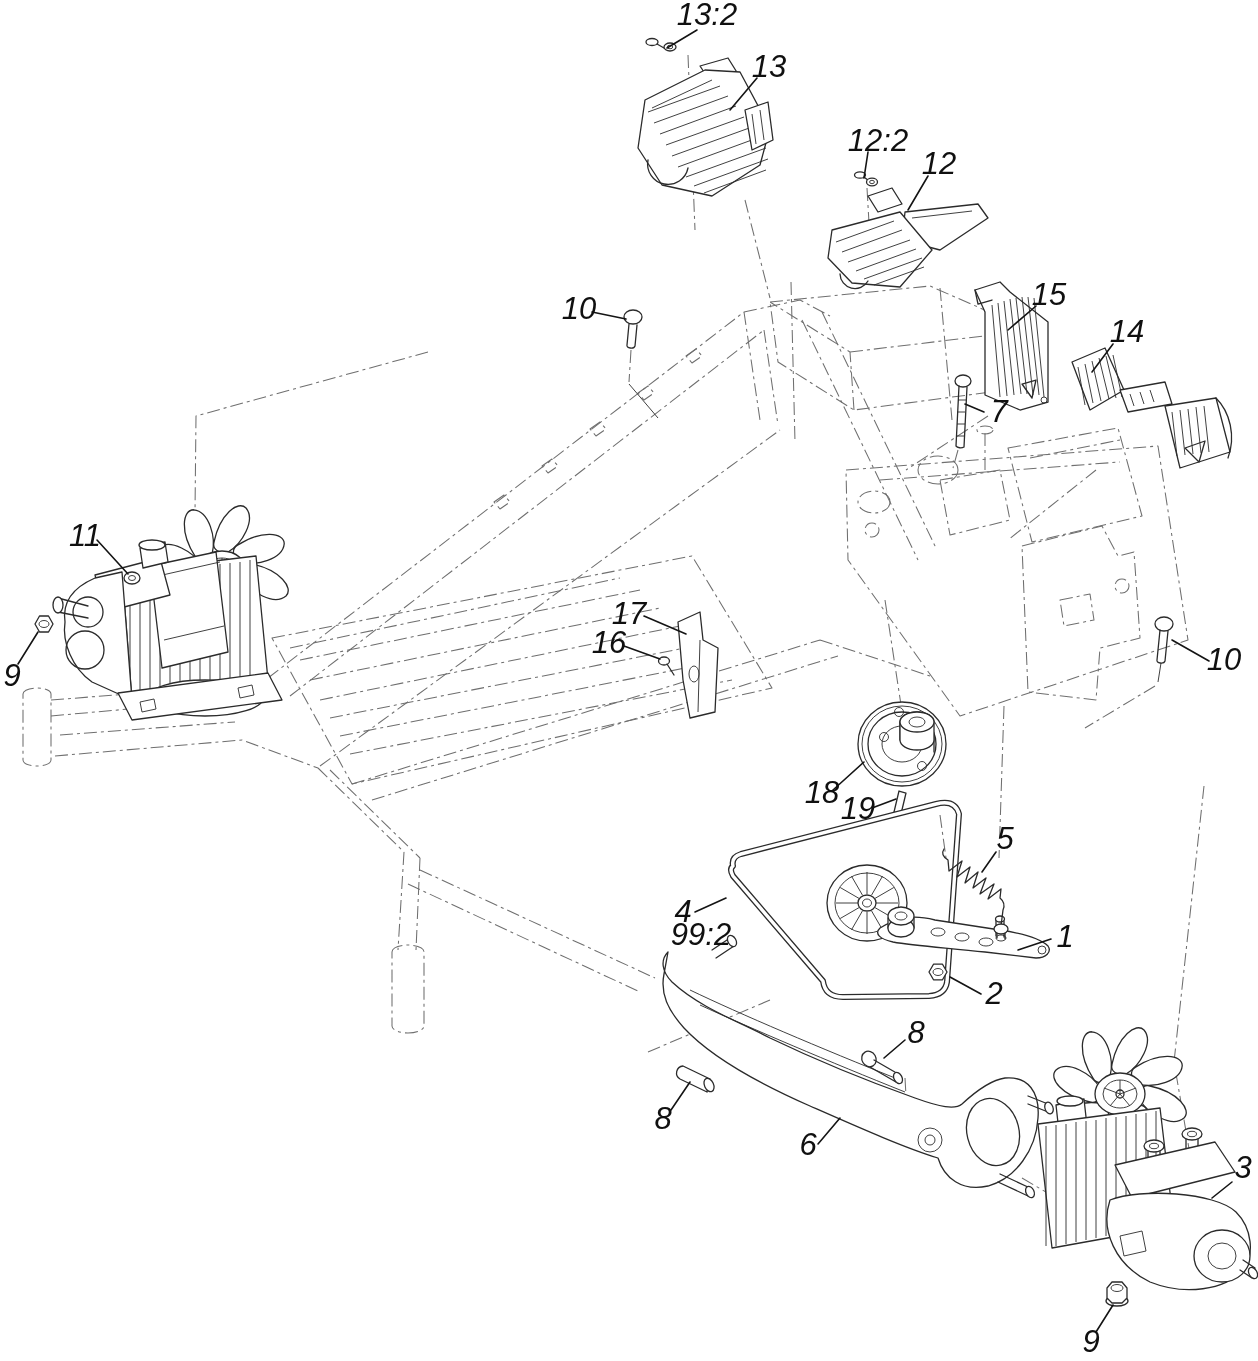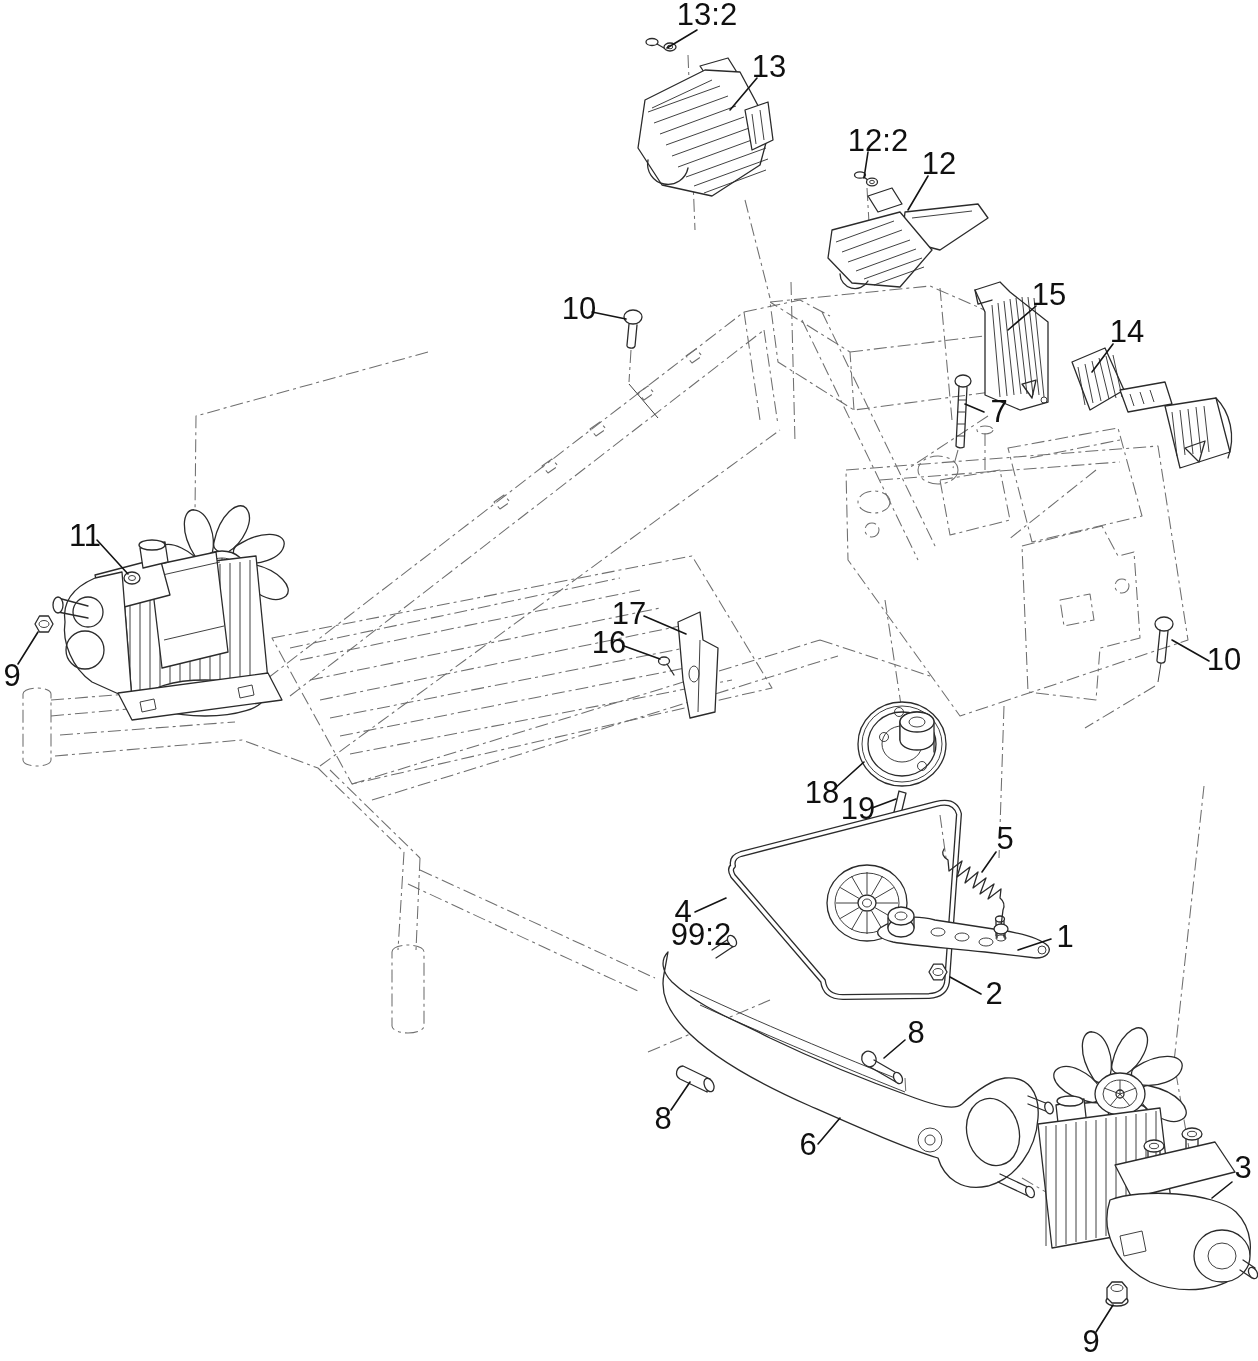--- a/index.html
+++ b/index.html
@@ -1,16 +1,16 @@
 <!DOCTYPE html>
 <html><head>
 <meta charset="utf-8">
 <style>
   html,body{margin:0;padding:0;background:#ffffff;}
-  .stage{position:relative;width:1258px;height:1361px;background:#ffffff;overflow:hidden;}
+  .stage{position:relative;width:1258px;height:1361px;background:#ffffff;overflow:hidden;font-style:italic;}
   svg{display:block;}
   .solid{fill:none;stroke:#2b2b2b;stroke-width:1.3;stroke-linejoin:round;stroke-linecap:round;}
   .solidw{fill:#ffffff;stroke:#2b2b2b;stroke-width:1.3;stroke-linejoin:round;}
   .thin{fill:none;stroke:#2b2b2b;stroke-width:0.9;stroke-linejoin:round;}
   .phantom{fill:none;stroke:#6f6f6f;stroke-width:1.05;stroke-dasharray:13 4 3 4;stroke-linejoin:round;}
   .leader{fill:none;stroke:#141414;stroke-width:1.6;stroke-linecap:round;}
   .belt-outer{fill:none;stroke:#2b2b2b;stroke-width:6;stroke-linejoin:round;}
   .belt-inner{fill:none;stroke:#ffffff;stroke-width:3.4;stroke-linejoin:round;}
   .lbl{font-family:"Liberation Sans",sans-serif;font-size:31px;fill:#101010;text-anchor:middle;}
 </style>

